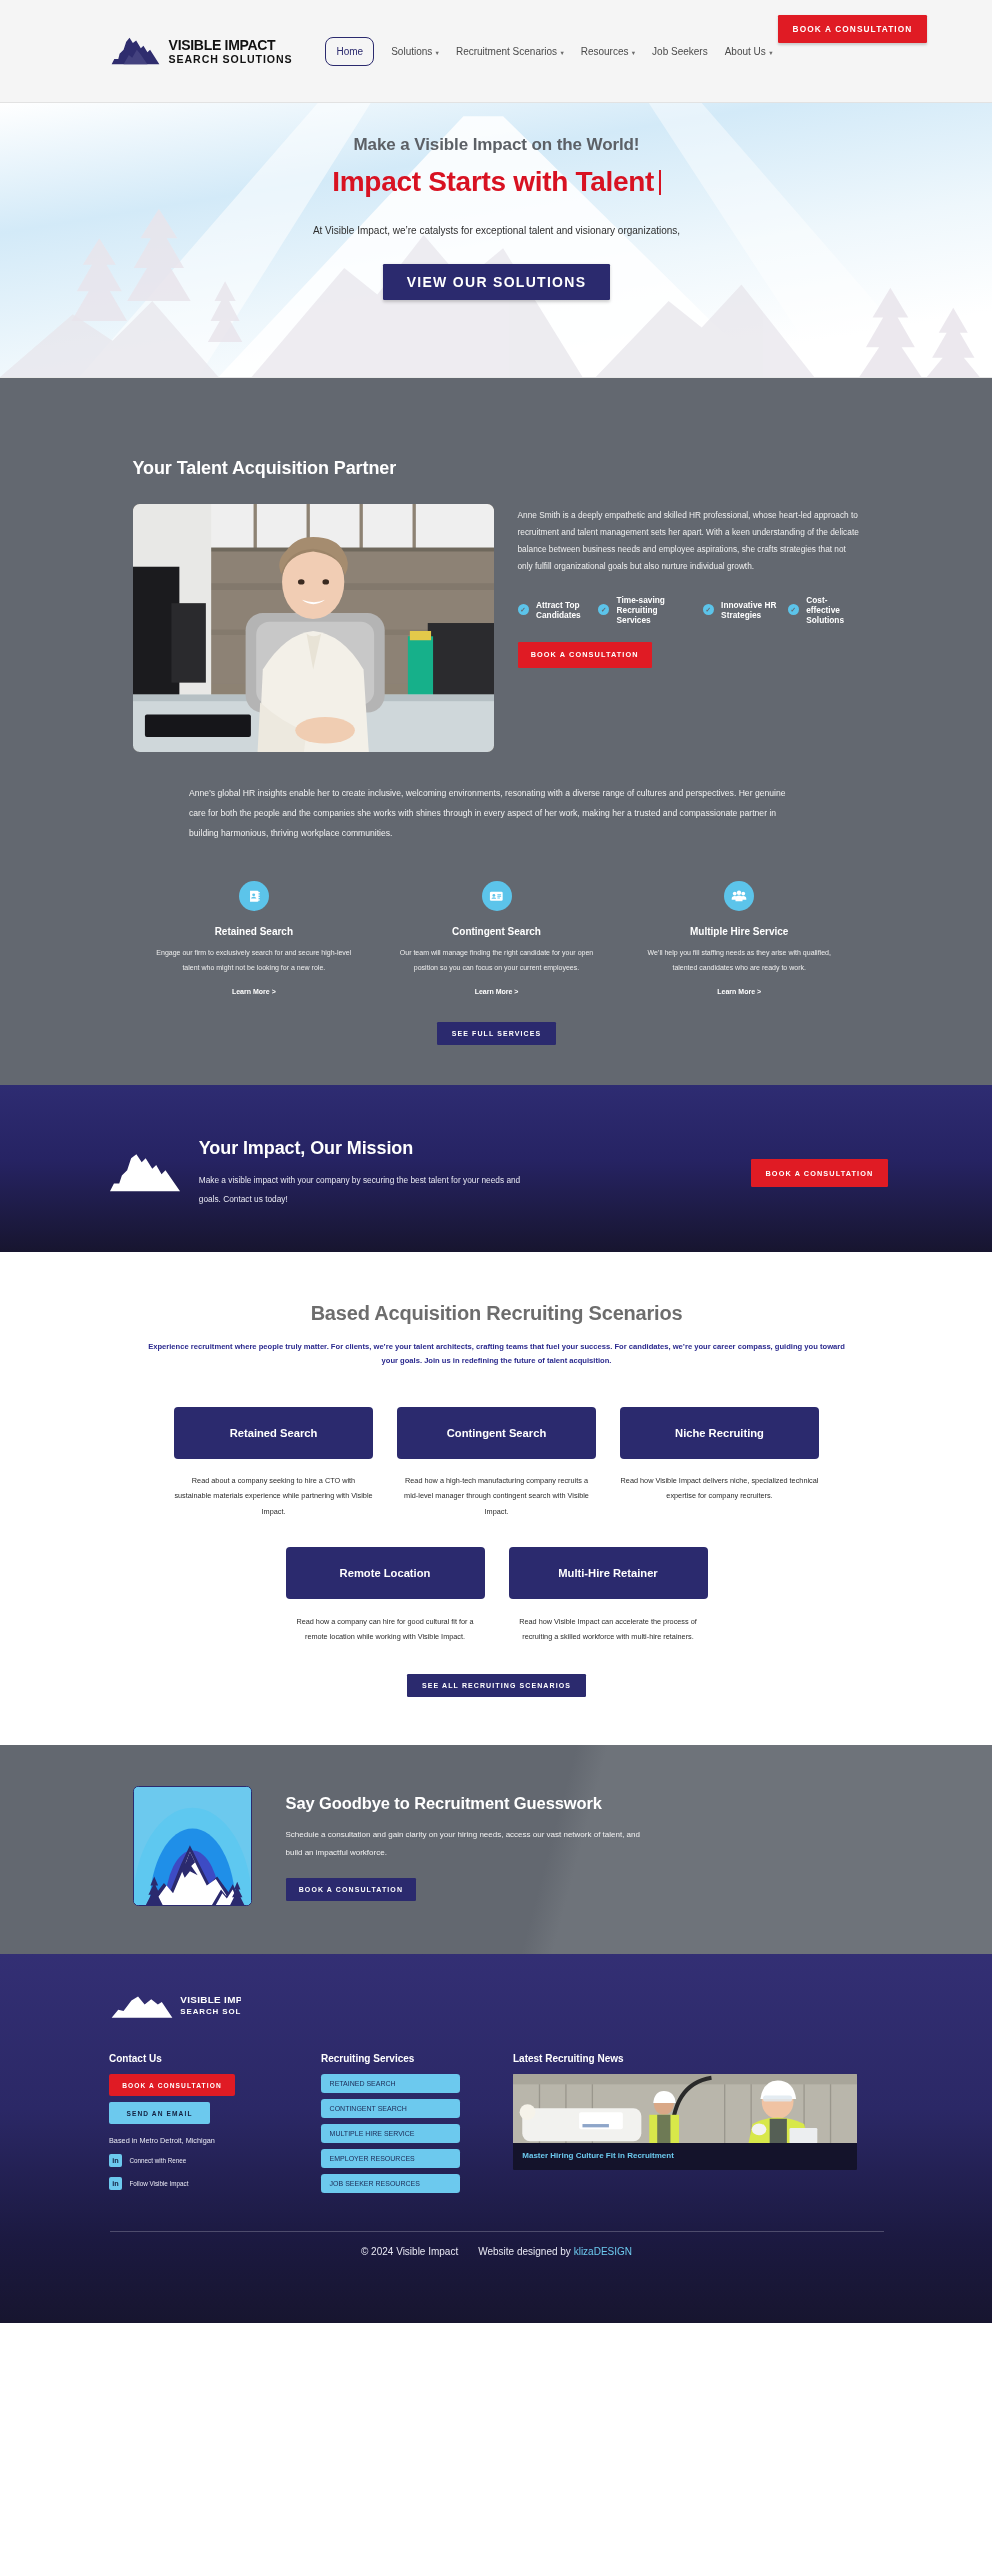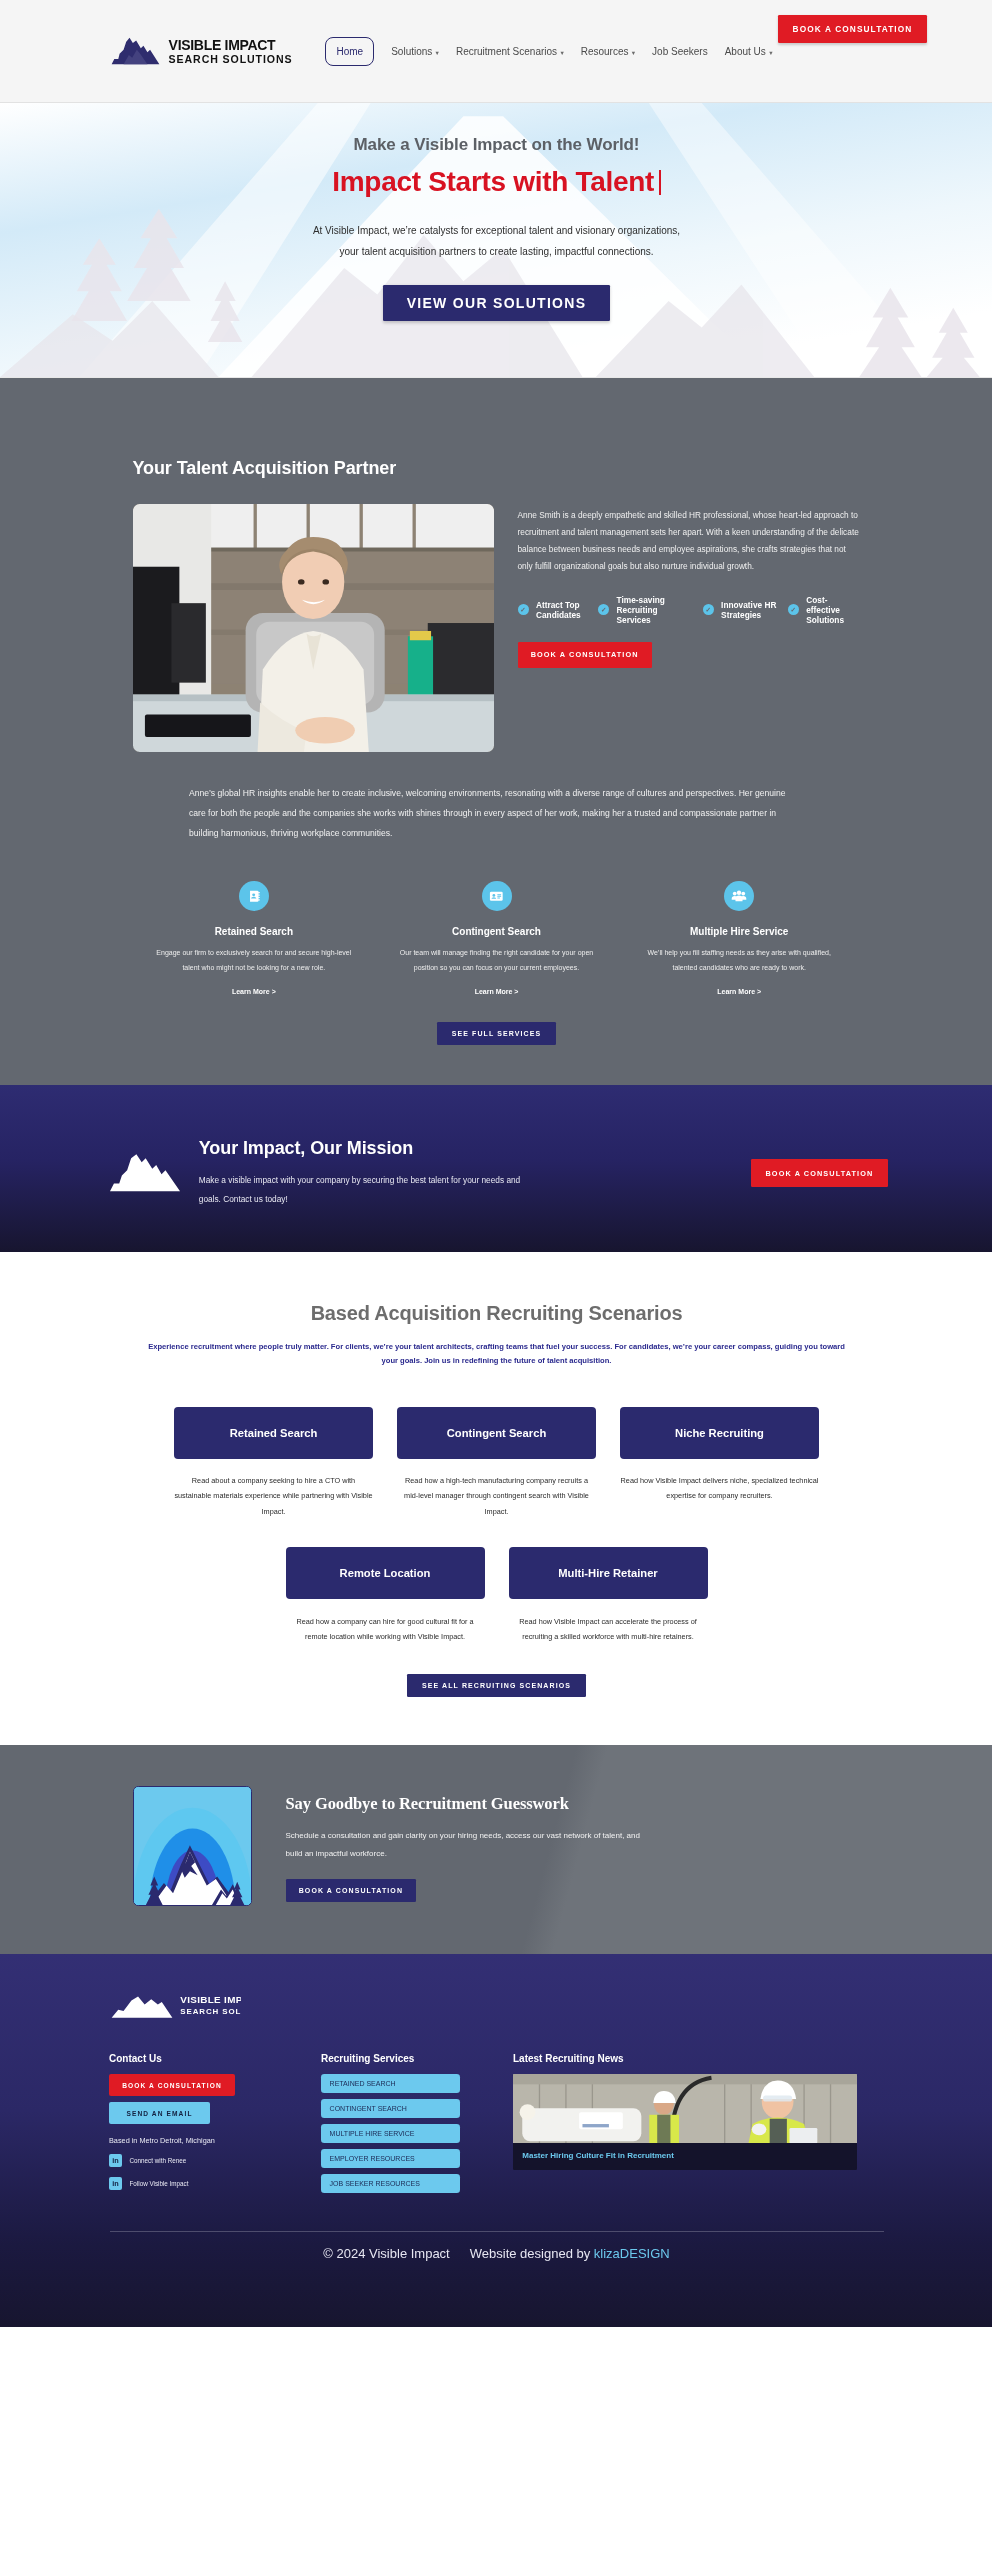--- a/index.html
+++ b/index.html
@@ -223,21 +223,21 @@
     padding: 41px 0 48px;
     position: relative; overflow: hidden;
   }
   .guess-inner { width: 728px; margin: 0 auto; display: flex; gap: 34px; align-items: flex-start; }
   .guess-img {
     width: 119px; height: 120px; border-radius: 5.3px; overflow: hidden;
     border: 0.7px solid #2b2a6e; flex: none; background: #5cc4ea;
   }
   .guess-img svg { display: block; width: 100%; height: 100%; }
   .guess-copy { padding-top: 8px; color: #fff; }
-  .guess-copy h2 { font-size: 16.5px; font-weight: 700; letter-spacing: -0.1px; font-family: Liberation Serif, serif; }
+  .guess-copy h2 { font-size: 16.5px; font-weight: 700; letter-spacing: -0.1px; }
   .guess-copy p { font-size: 8px; line-height: 2.2; margin-top: 13.2px; width: 371px; color: #f2f2f2; }
   .btn-consult-guess {
     margin-top: 16px; background: #2b2a6e; color: #fff;
     font-size: 7px; font-weight: 700; letter-spacing: 1.1px;
     padding: 8px 13.2px; border: none; cursor: pointer; border-radius: 1.3px;
   }
 
   
   .footer {
     background: linear-gradient(180deg, #332f74 0%, #2b2866 42%, #1b1940 78%, #17152f 100%);
@@ -288,21 +288,21 @@
   .news-img svg { display: block; width: 100%; height: 69px; }
   .news-title {
     font-size: 8px; font-weight: 700; color: #6cc9ee; padding: 8px 9.3px 9.3px;
   }
   .f-rule {
     width: 774px; margin: 32px auto 0; height: 0.7px;
     background: rgba(255,255,255,.22);
   }
   .f-bottom {
     display: flex; justify-content: center; gap: 20px;
-    padding: 14.6px 0 0; font-size: 13px; color: #e7e7f2;
+    padding: 14.6px 0 0; font-size: 10px; color: #e7e7f2;
   }
   .f-bottom a { color: #6cc9ee; text-decoration: none; }
   .f-pad { height: 66px; }
 </style>
 </head>
 <body>
 
 <div class="header">
   <div class="logo-wrap">
     <svg class="logo-mark" viewBox="0 0 80 48">
@@ -373,21 +373,20 @@
     </g>
   </svg>
 
   <div class="hero-inner">
     <div class="hero-kicker">Make a Visible Impact on the World!</div>
     <div class="hero-title">
       <span>Impact Starts with Talent</span><span class="hero-caret"></span>
     </div>
     <div class="hero-sub">
       <div>At Visible Impact, we’re catalysts for exceptional talent and visionary organizations,</div>
-      <div>your talent acquisition partners to create lasting, impactful connections.</div>
     </div>
     <button class="btn-solutions">VIEW OUR SOLUTIONS</button>
   </div>
 </section>
 
 <section class="partner">
   <div class="container">
     <h2>Your Talent Acquisition Partner</h2>
 
     <div class="partner-row">

